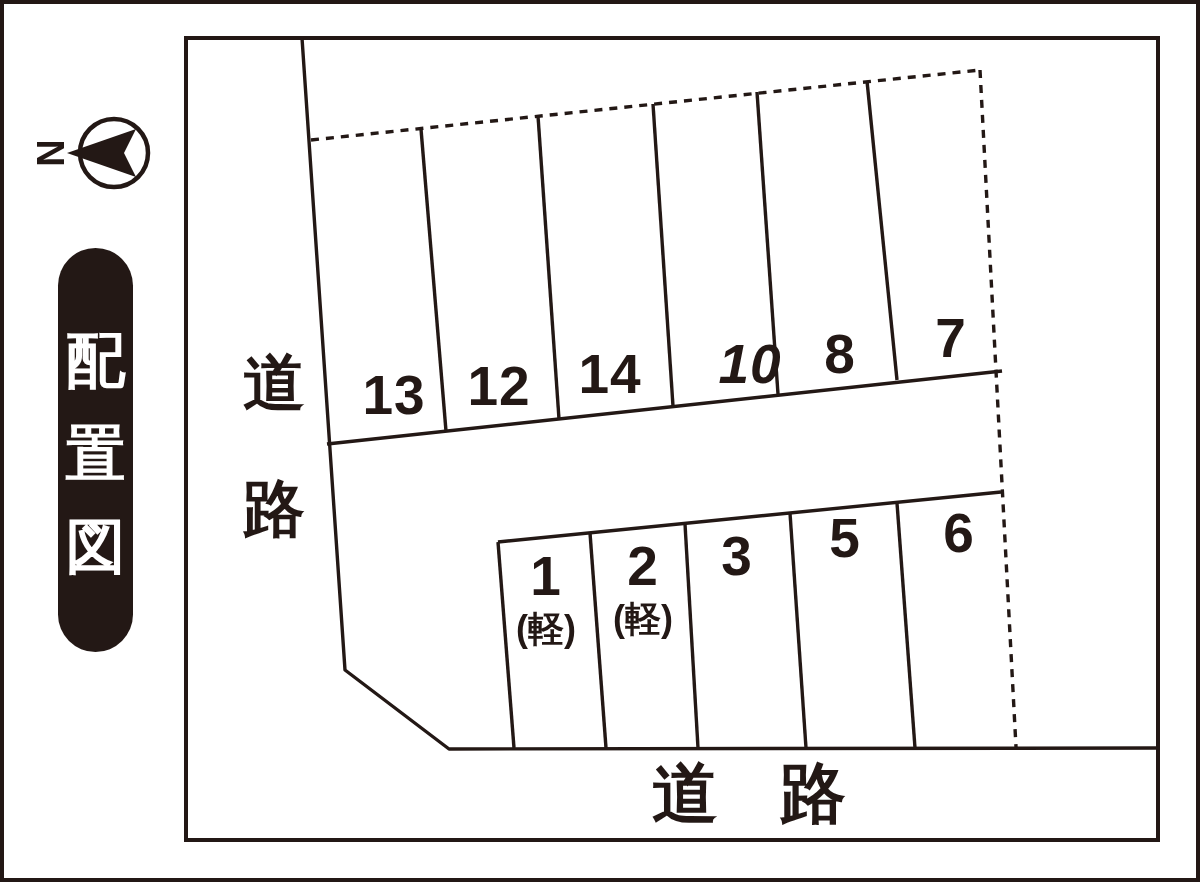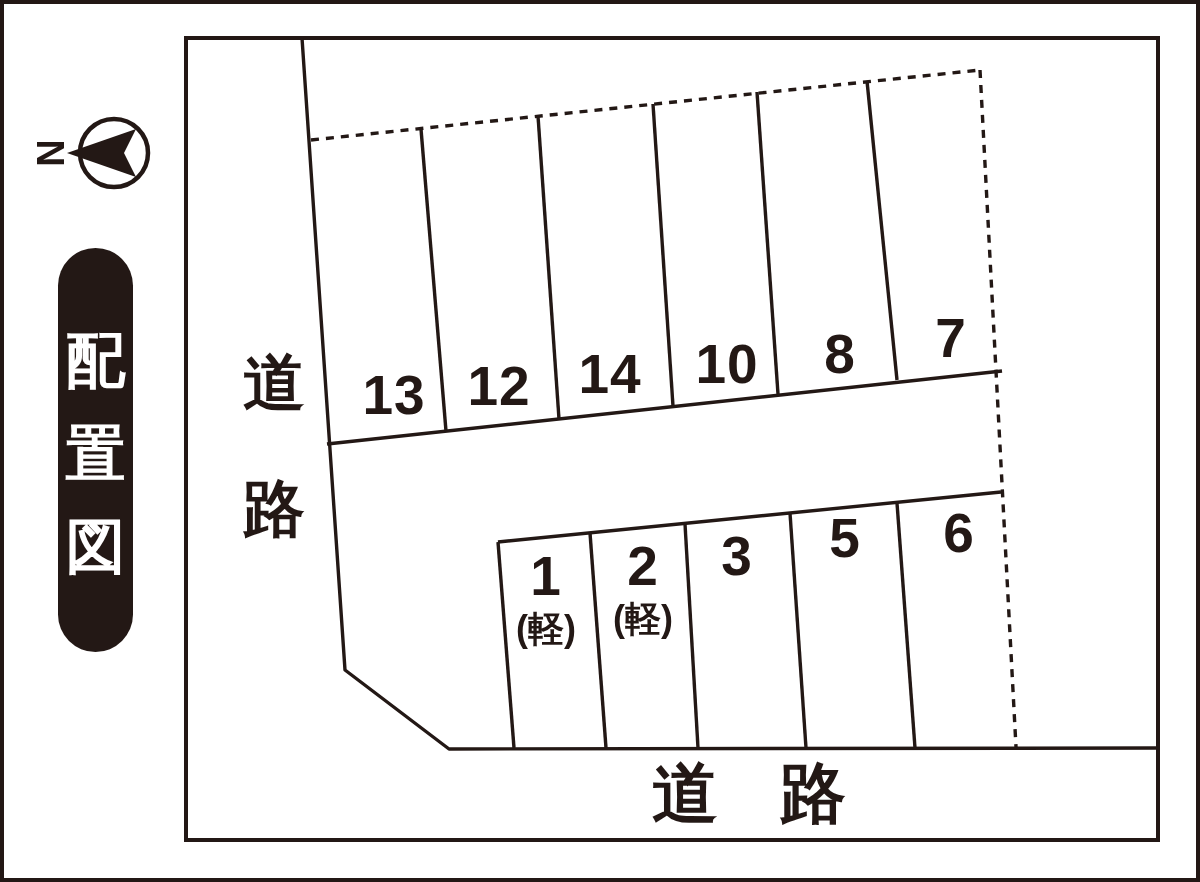--- a/index.html
+++ b/index.html
@@ -85,21 +85,21 @@
   </div>
 
   <div class="lbl road-h" style="left:749px; top:793px;">
     <span>道</span>
     <span>路</span>
   </div>
 
   <div class="lbl num" style="left:386px; top:395px;margin-left:8px;">13</div>
   <div class="lbl num" style="left:499px; top:386px;text-align:right;">12</div>
   <div class="lbl num" style="left:610px; top:374px;">14</div>
-  <div class="lbl num" style="left:727px; top:364px;">10</div>
+  <div class="lbl num" style="left:750px; top:364px;font-style:italic;">10</div>
   <div class="lbl num" style="left:840px; top:354px;">8</div>
   <div class="lbl num" style="left:951px; top:338px;">7</div>
 
   <div class="lbl slot-label" style="left:546px; top:598px;">
     <span class="num">1</span>
     <span class="note">(軽)</span>
   </div>
   <div class="lbl slot-label" style="left:643px; top:588px;">
     <span class="num">2</span>
     <span class="note">(軽)</span>

